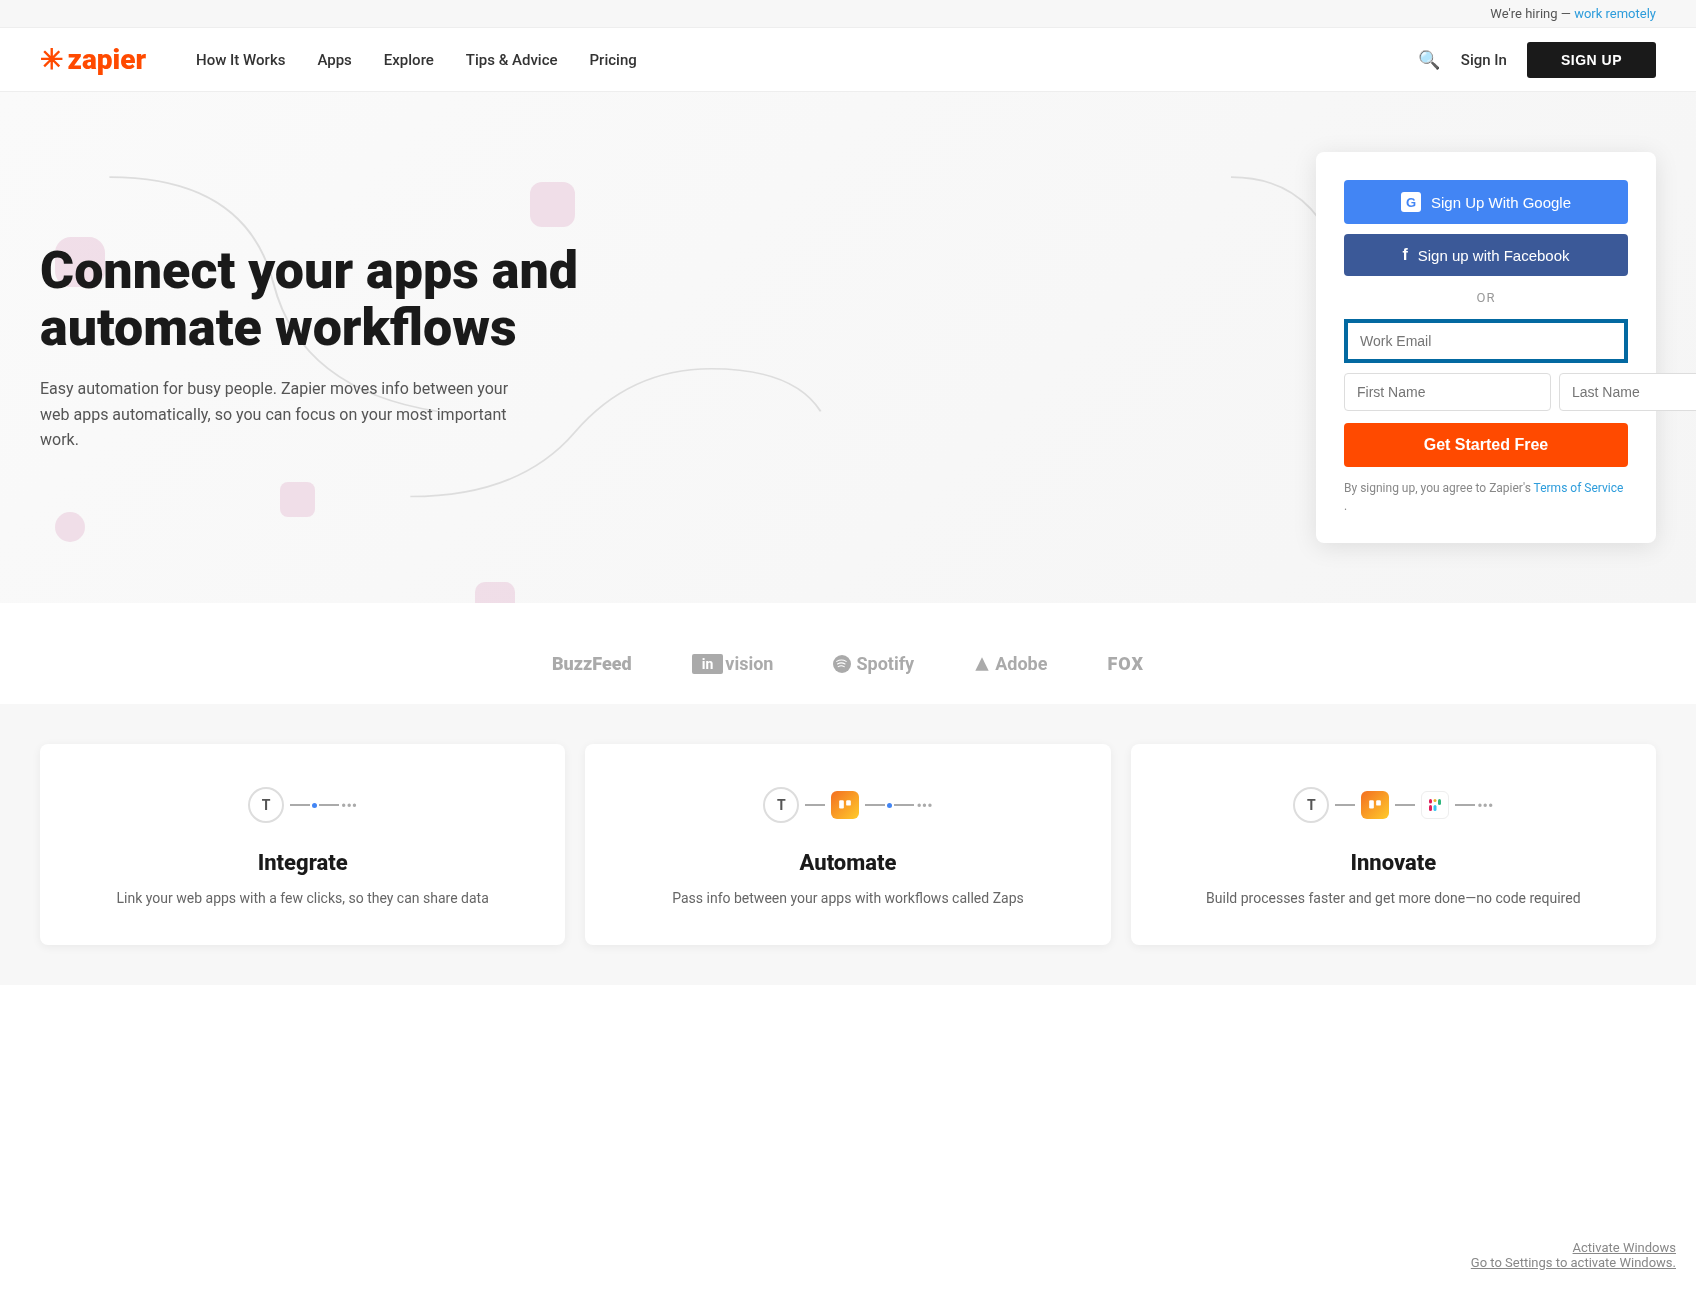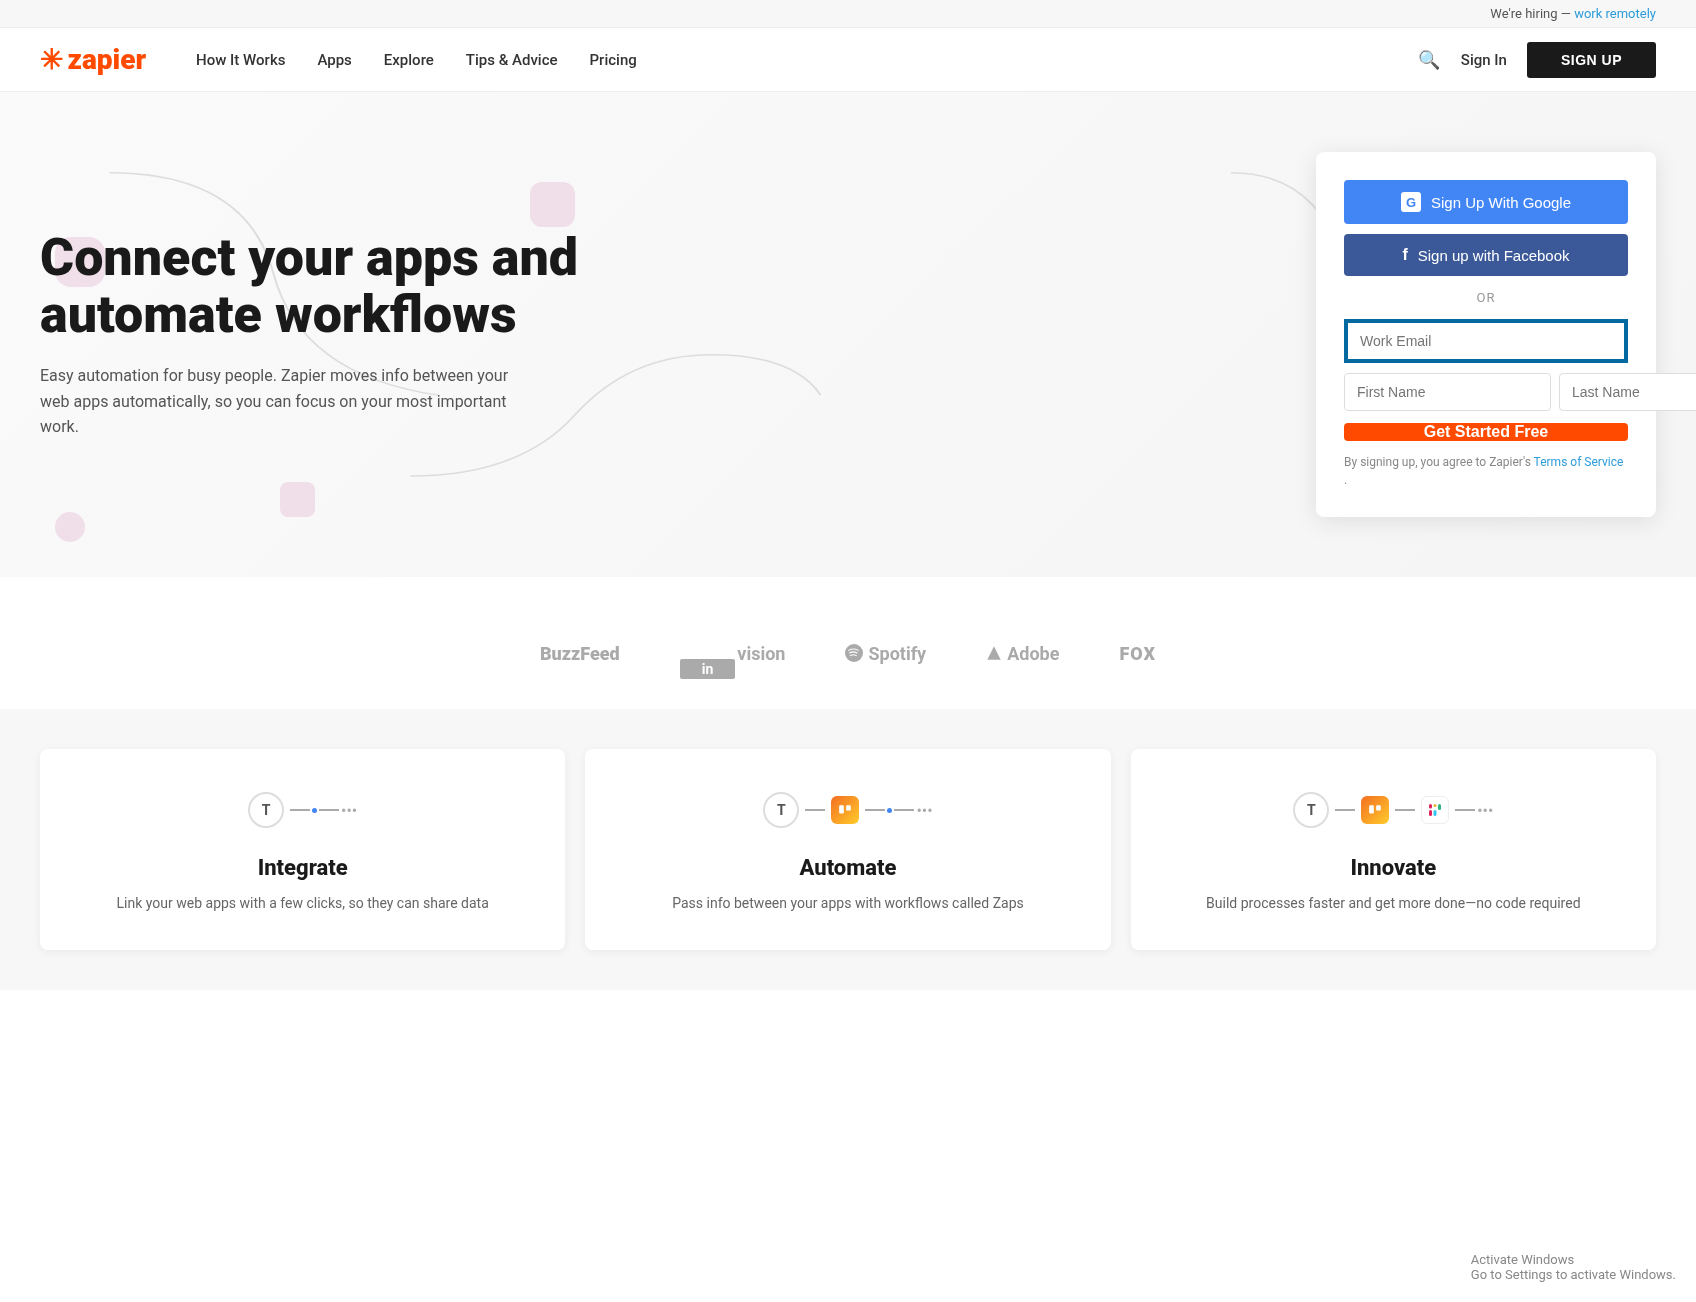--- a/index.html
+++ b/index.html
@@ -213,20 +213,21 @@
       flex: 1;
       padding: 10px 12px;
       border: 1px solid #ddd;
       border-radius: 4px;
       font-size: 14px;
       color: #333;
       outline: none;
     }
     .btn-started {
       width: 100%;
+      padding: 13px;
       background: #ff4a00;
       color: #fff;
       border: none;
       border-radius: 4px;
       font-size: 16px;
       font-weight: 600;
       cursor: pointer;
       margin-top: 2px;
     }
     .terms-text {
@@ -260,25 +261,24 @@
     .company-logo {
       font-size: 18px;
       font-weight: 700;
       color: #aaa;
     }
     .buzzfeed { font-weight: 900; }
     .invision { display: flex; align-items: center; gap: 2px; }
     .invision-box {
       background: #aaa;
       color: #fff;
-      padding: 2px 22px;
+      padding: 2px 10px;
       font-size: 14px;
       font-weight: 700;
       border-radius: 2px;
-      margin-top: 32px;
     }
 
     
     .features-section {
       padding: 40px;
       display: grid;
       grid-template-columns: repeat(3, 1fr);
       gap: 20px;
       background: #f7f7f7;
     }
@@ -328,24 +328,26 @@
     }
     .feature-desc {
       font-size: 14px;
       color: #666;
       line-height: 1.6;
     }
 
     
     .activate-watermark {
       position: fixed;
-      bottom: 20px;
+      bottom: 32px;
       right: 20px;
       font-size: 13px;
       color: #888;
+      text-align: right;
+      text-decoration: underline;
     }
   </style>
 </head>
 <body>
 
 <div class="hiring-bar">
   <span>We're hiring — </span>
   <a href="#">work remotely</a>
 </div>
 

